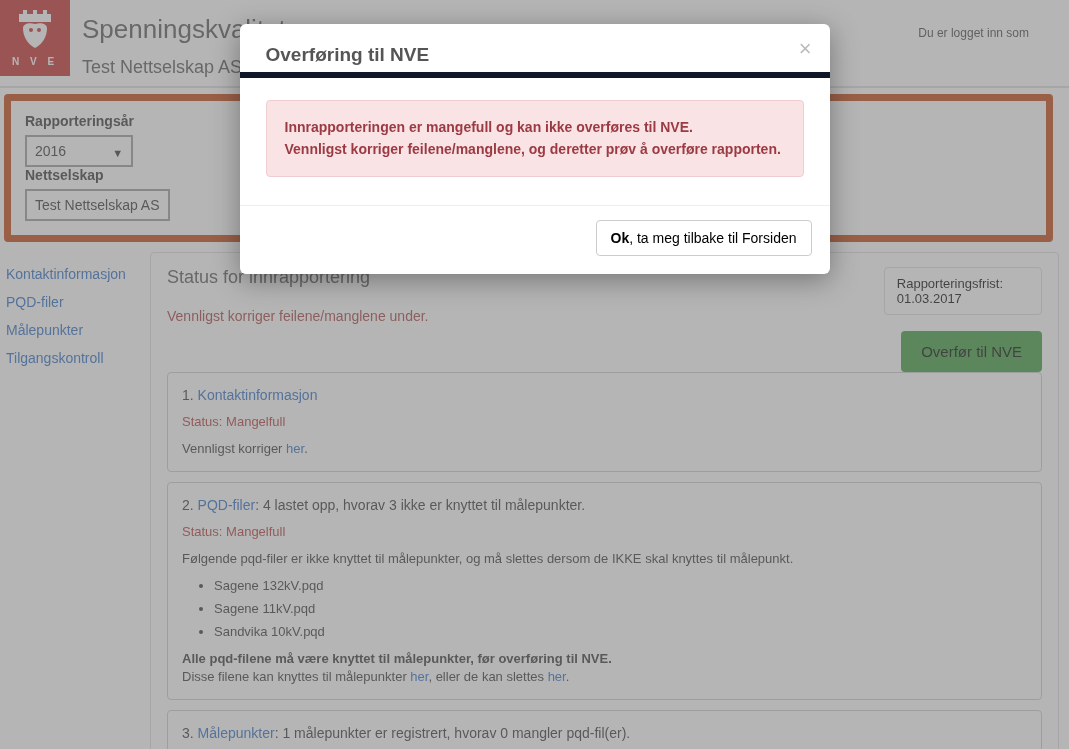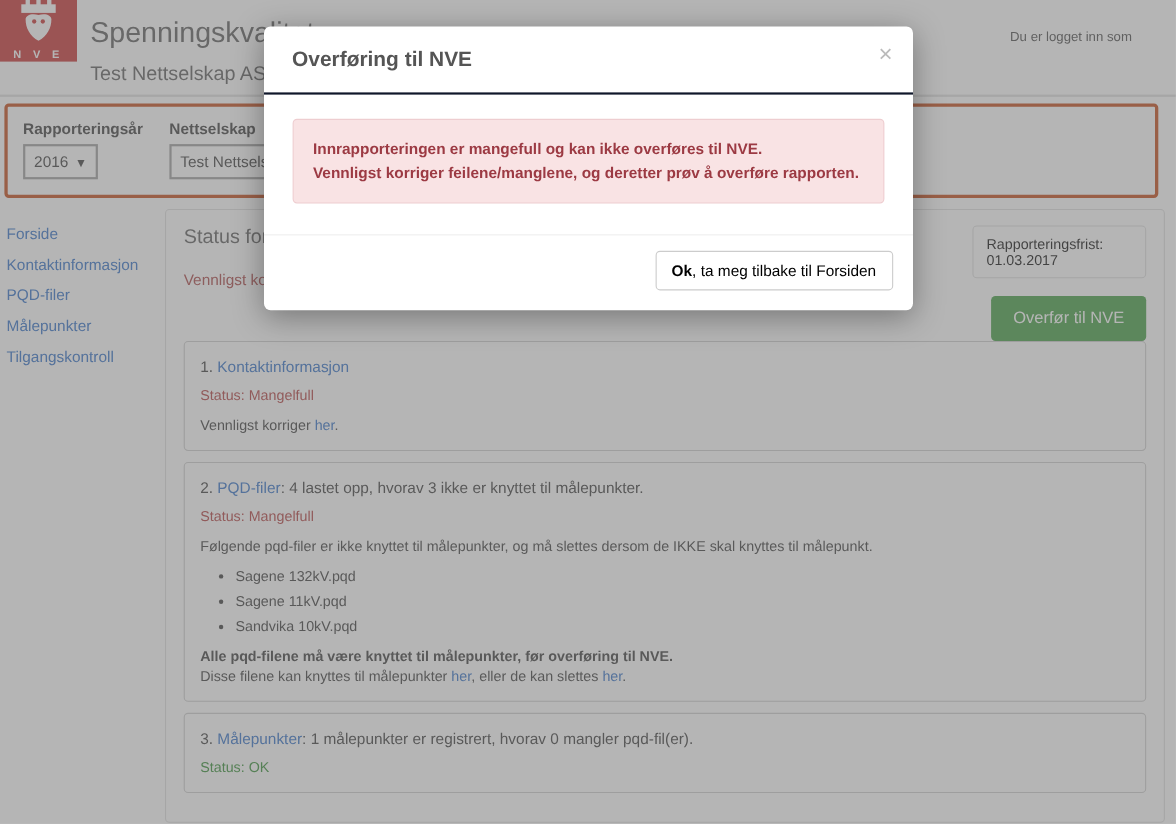--- a/index.html
+++ b/index.html
@@ -1,65 +1,65 @@
 <!DOCTYPE html>
 <html><head>
   <meta charset="utf-8">
   <style>
     * { box-sizing: border-box; margin: 0; padding: 0; }
     body { font-family: Arial, Helvetica, sans-serif; font-size: 14px; color: #333; background: #fff; position: relative; width: 1069px; height: 749px; overflow: hidden; }
 
     
     .header { display: flex; align-items: flex-start; padding: 0 0 8px 0; border-bottom: 2px solid #ddd; }
-    .logo-box { width: 70px; height: 56px; background: #c62828; display: flex; flex-direction: column; align-items: center; justify-content: center; color: #fff; margin-right: 12px; }
+    .logo-box { width: 70px; height: 76px; background: #c62828; display: flex; flex-direction: column; align-items: center; justify-content: center; color: #fff; margin-right: 12px; }
     .logo-svg { width: 44px; height: 44px; }
     .logo-text { font-size: 10px; letter-spacing: 4px; margin-top: 2px; font-weight: bold; }
     .header-titles { padding-top: 14px; }
     .app-title { font-size: 26px; color: #555; font-weight: normal; }
     .app-subtitle { font-size: 18px; color: #555; margin-top: 12px; }
     .login-status { position: absolute; right: 40px; top: 26px; font-size: 12px; color: #444; }
 
     
-    .filter-bar { border: 3px solid #c2410c; margin: 6px 16px 10px 4px; padding: 12px 14px 14px 14px; display: flex; align-items: flex-start; border-radius: 4px; }
+    .filter-bar { border: 7px solid #c2410c; margin: 6px 16px 10px 4px; padding: 12px 14px 14px 14px; display: flex; align-items: flex-start; border-radius: 4px; flex-direction: column; }
     .filter-group { margin-right: 24px; }
     .filter-label { font-weight: bold; font-size: 14px; color: #333; display: block; margin-bottom: 6px; }
-    .select-box { border: 2px solid #999; padding: 6px 8px; display: inline-flex; align-items: flex-end; min-width: 60px; background:#fff; cursor:pointer; }
+    .select-box { border: 2px solid #999; padding: 6px 8px; display: inline-flex; align-items: flex-end; min-width: 60px; background:#fff; cursor:pointer;gap:40px; }
     .select-box.wide { min-width: 140px; }
     .chev { margin-left: 6px; font-size: 11px; }
 
     
     .layout { display: flex; }
     .sidebar { width: 150px; padding: 8px 0 0 6px; }
     .sidebar a { display: block; color: #2a6bc5; text-decoration: none; padding: 6px 0; font-size: 14px; }
 
     .content { flex: 1; padding: 0 10px 0 0; }
     .content-inner { border: 1px solid #ddd; padding: 14px 16px 16px 16px; border-radius: 4px; position: relative; }
     .panel-title { font-size: 18px; color: #555; margin-bottom: 20px; }
 
     .deadline-box { position: absolute; right: 16px; top: 14px; border: 1px solid #ddd; padding: 8px 38px 8px 12px; font-size: 13px; color:#000000; border-radius:4px; }
 
     .note-red { color: #a73e3e; font-size: 14px; margin-bottom: 14px; }
 
-    .btn-green { position: absolute; right: 16px; top: 78px; background: #3a9a3a; color: #ffffff; border: none; padding: 12px 20px; font-size: 15px; border-radius: 4px; cursor:pointer; }
+    .btn-green { position: absolute; right: 16px; top: 78px; background: #3a9a3a; color: #000000; border: none; padding: 12px 20px; font-size: 15px; border-radius: 4px; cursor:pointer; }
 
     .sections { margin-top: 48px; }
     .section-card { border: 1px solid #ccc; border-radius: 4px; padding: 12px 14px; margin-bottom: 10px; font-size: 14px; line-height: 1.45; }
     .section-card .title { color: #333; }
     .section-card a { color: #2a6bc5; text-decoration: none; }
     .status-bad { color: #b03838; font-size: 13px; margin-top: 8px; margin-bottom:8px; }
     .status-ok { color: #2e8b2e; font-size: 13px; margin-top: 8px; }
     .small { font-size: 13px; color:#333; }
     .section-card ul { margin: 8px 0 8px 32px; }
     .section-card ul li { font-size: 13px; margin: 4px 0; }
     .bold { font-weight: bold; }
 
     
     .overlay { position: absolute; inset: 0; background: rgba(120,120,120,0.55); display: flex; align-items: flex-start; justify-content: center; }
     .modal { background: #fff; width: 590px; margin-top: 24px; border-radius: 6px; box-shadow: 0 6px 28px rgba(0,0,0,0.35); padding: 0; }
-    .modal-header { padding: 20px 26px 18px 26px; position: relative; border-bottom: 2px solid #0f172a; }
+    .modal-header { padding: 20px 26px 6px 26px; position: relative; border-bottom: 6px solid #0f172a; }
     .modal-title { font-size: 19px; color: #555; font-weight: bold; }
     .modal-close { position: absolute; right: 18px; top: 14px; color: #bbb; font-size: 22px; background:none; border:none; cursor:pointer; line-height:1; }
     .modal-body { padding: 22px 26px 8px 26px; }
     .alert { background: #f9e3e4; border: 1px solid #eecdd0; color: #9c3a43; padding: 16px 18px; border-radius: 4px; font-size: 14px; line-height: 1.55; font-weight: bold; }
     .modal-footer { border-top: 1px solid #eee; padding: 14px 18px 18px 18px; text-align: right; margin-top: 20px; }
     .btn-default { background: #fff; border: 1px solid #ccc; padding: 9px 14px; border-radius: 4px; font-size: 14px; cursor:pointer; }
     .btn-default b { font-weight: bold; }
   </style>
 </head>
 <body>
@@ -95,21 +95,20 @@
   <div class="filter-group">
     <span class="filter-label">Nettselskap</span>
     <div class="select-box wide">
       <span>Test Nettselskap AS</span>
     </div>
   </div>
 </div>
 
 <div class="layout">
   <nav class="sidebar">
-    <a href="#">Forside</a>
     <a href="#">Kontaktinformasjon</a>
     <a href="#">PQD-filer</a>
     <a href="#">Målepunkter</a>
     <a href="#">Tilgangskontroll</a>
   </nav>
 
   <div class="content">
     <div class="content-inner">
       <div class="panel-title">Status for innrapportering</div>
 

